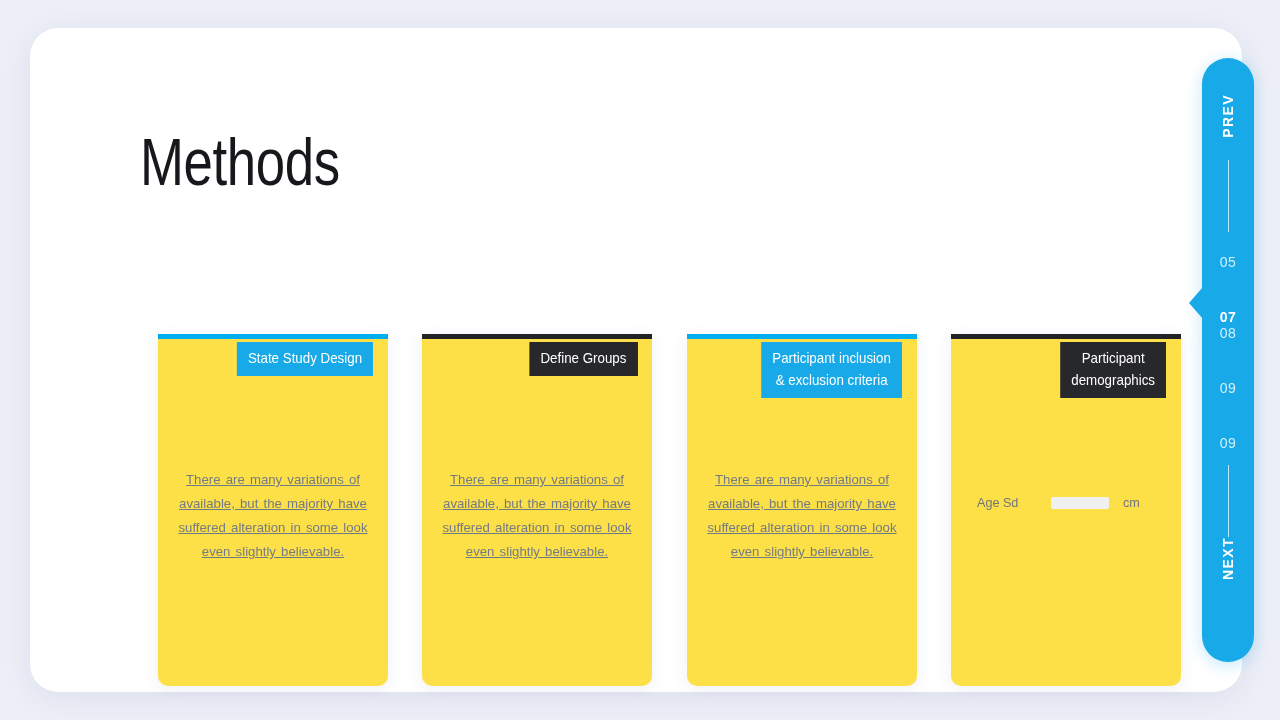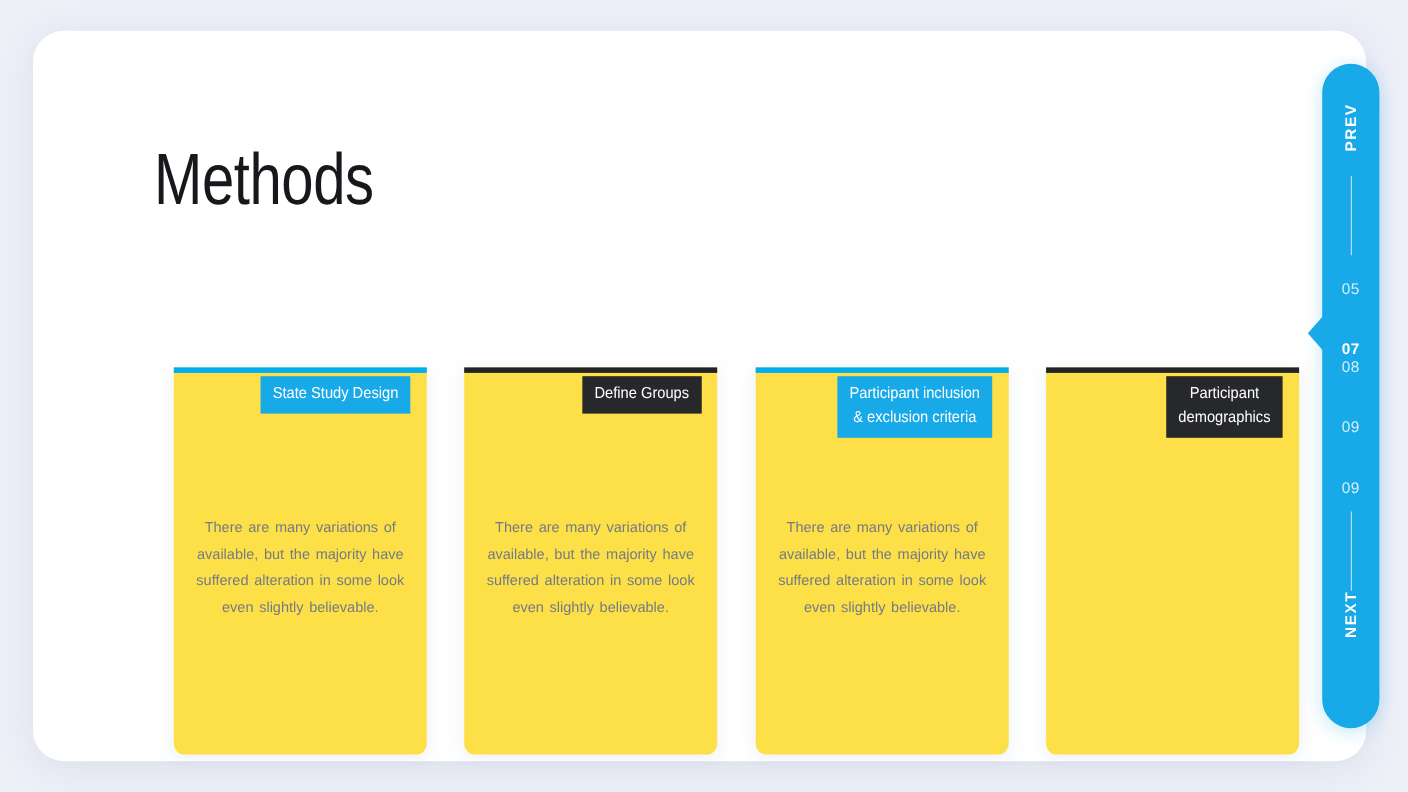--- a/index.html
+++ b/index.html
@@ -90,20 +90,21 @@
   .card-body-text {
     position:absolute;
     left:14px;
     right:14px;
     top:134px;
     font-size:13.2px;
     line-height:24px;
     color:#757b84;
     text-align:center;
     word-spacing:1.5px;
+    text-decoration:underline;
   }
 
   
   .demo-list {
     position:absolute;
     left:26px;
     right:18px;
     top:150px;
   }
   .demo-row {
@@ -218,20 +219,25 @@
 &amp; exclusion criteria</div>
         <div class="card-body-text">There are many variations of available, but the majority have suffered alteration in some look even slightly believable.</div>
       </div>
 
       <div class="card card-c4">
         <div class="card-topbar dark"></div>
         <div class="card-badge dark">Participant
 demographics</div>
 
         <div class="demo-list">
+          <div class="demo-row">
+            <span class="demo-label">Age Sd</span>
+            <span class="demo-bar"></span>
+            <span class="demo-unit">cm</span>
+          </div>
         </div>
       </div>
 
     </div>
   </div>
 
   <div id="nav-rail">
     <div id="rail-notch"></div>
     <div class="rail-stack">
       <div id="rail-prev" class="rail-vlabel">PREV</div>

